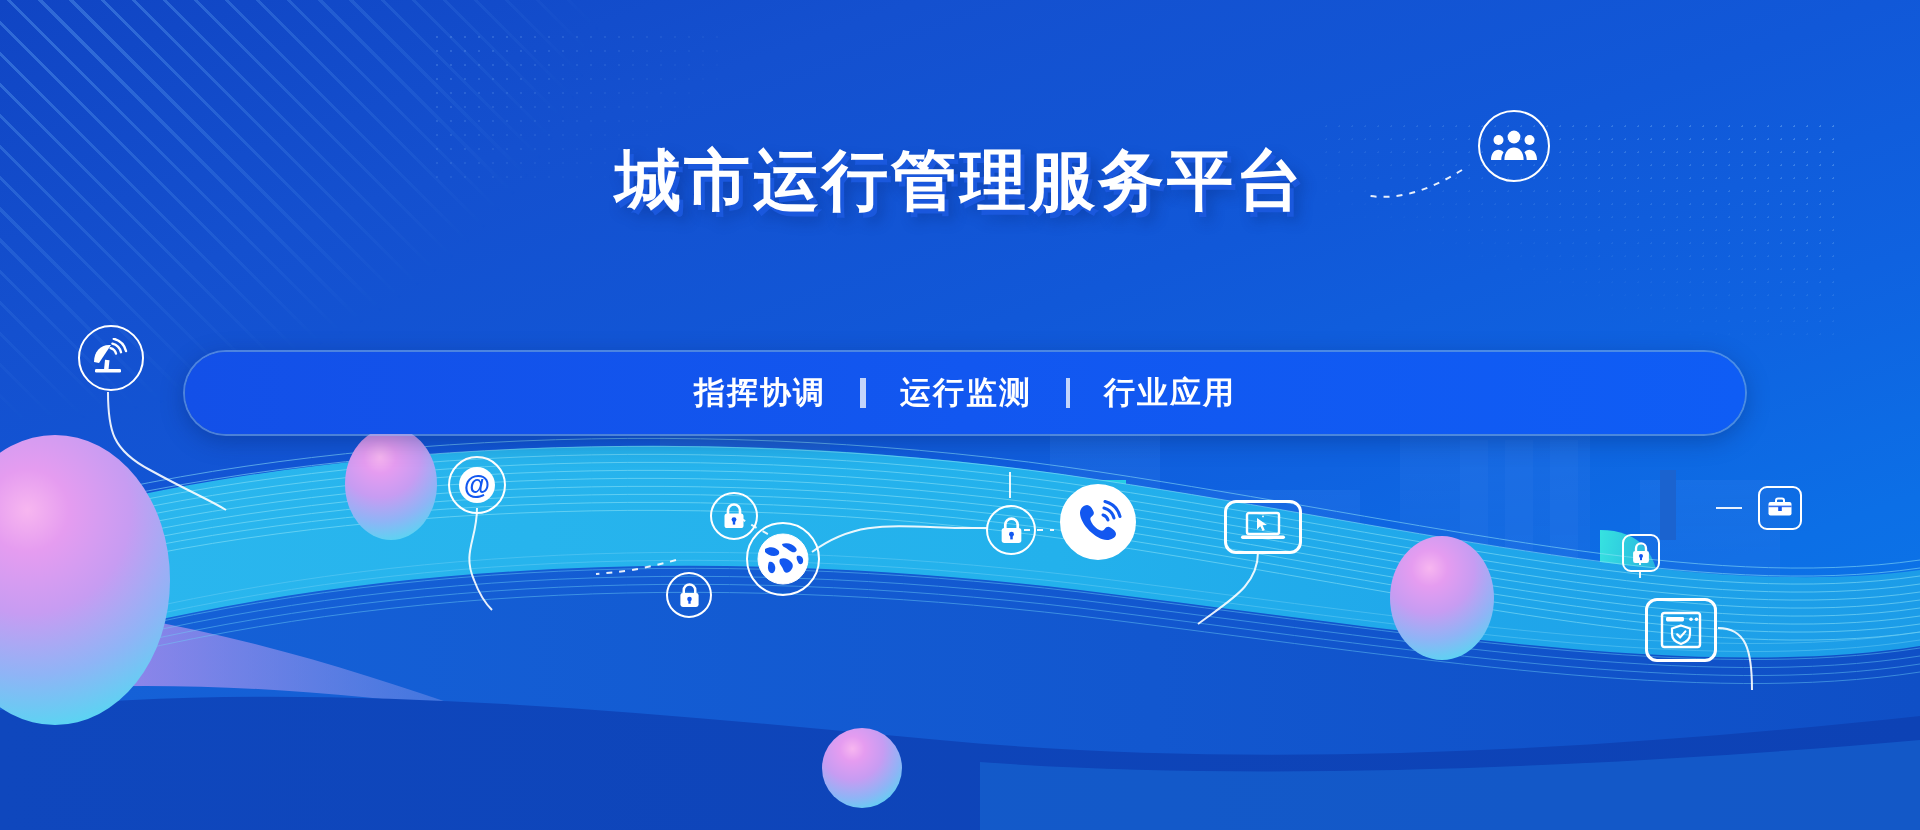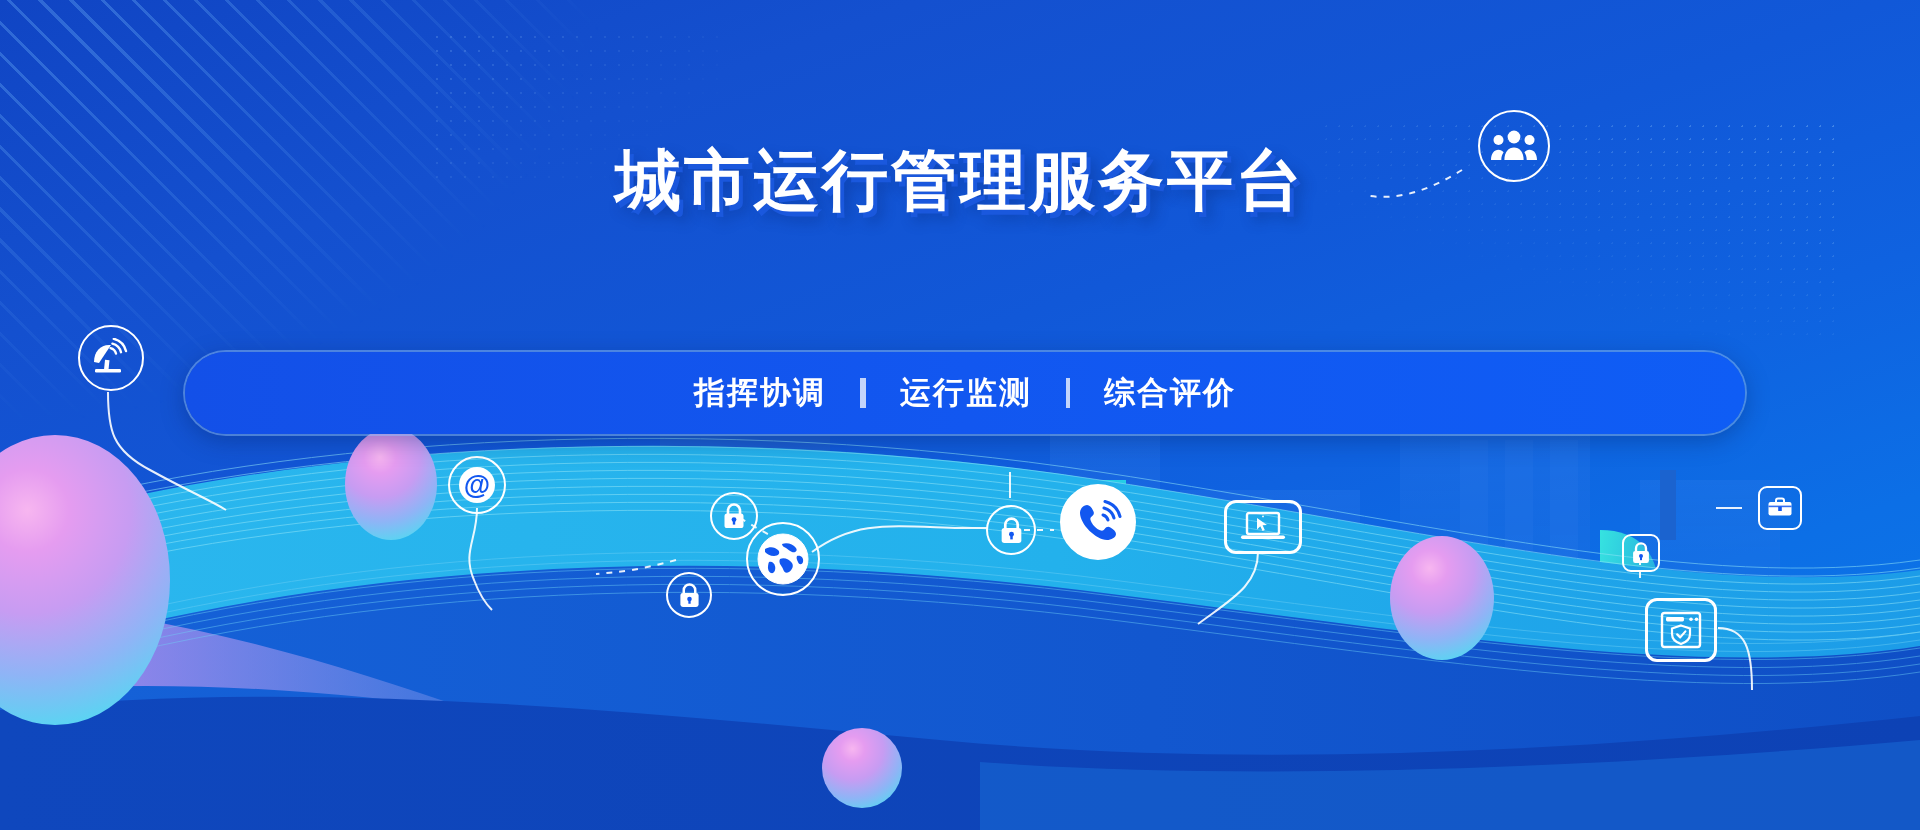--- a/index.html
+++ b/index.html
@@ -392,17 +392,17 @@
 
   <nav class="nav">
     <div class="nav-list" id="nav-list">
         <span class="nav-item">指挥协调</span>
         <span class="nav-sep"></span>
         <span class="nav-sep"></span>
         <span class="nav-sep"></span>
         <span class="nav-item">运行监测</span>
         <span class="nav-sep"></span>
         <span class="nav-sep"></span>
-        <span class="nav-item">综合评价</span>
+        <span class="nav-item">行业应用</span>
       </div>
   </nav>
 
 </div>
 
 </body></html>

